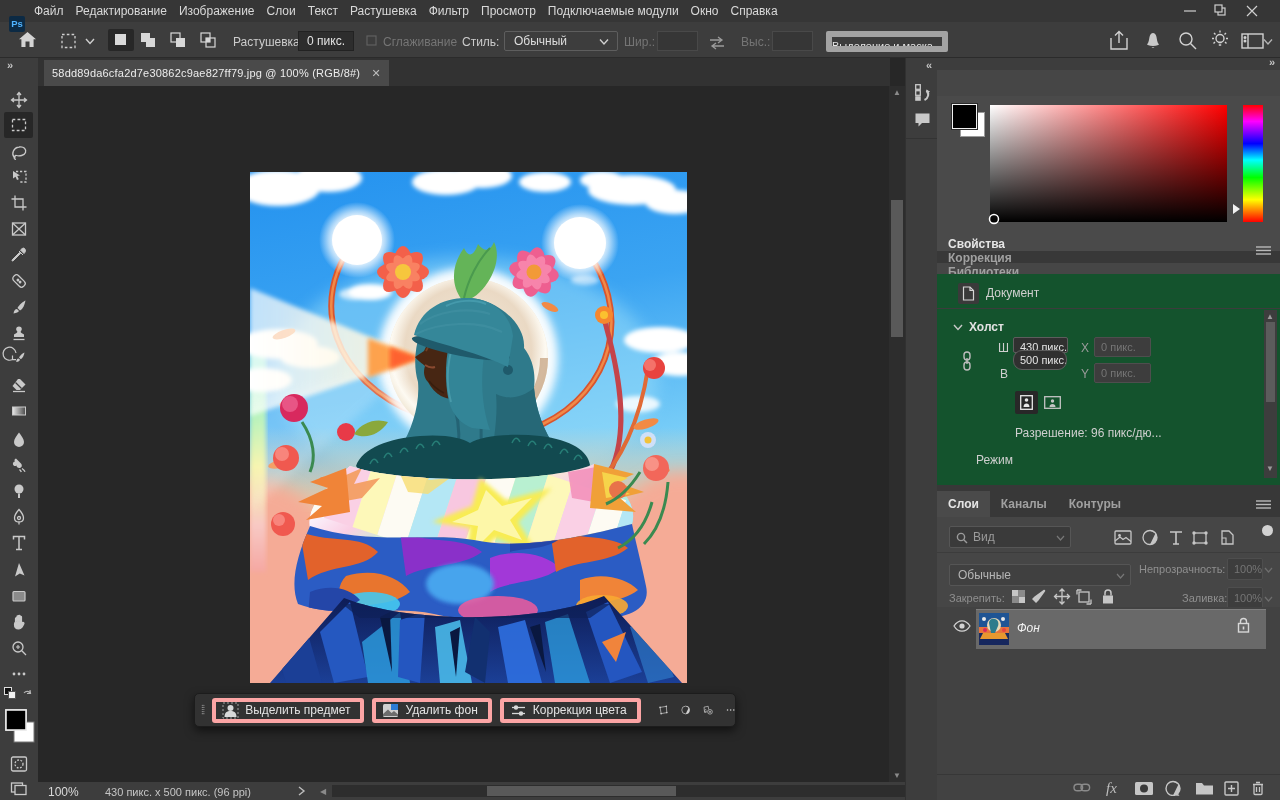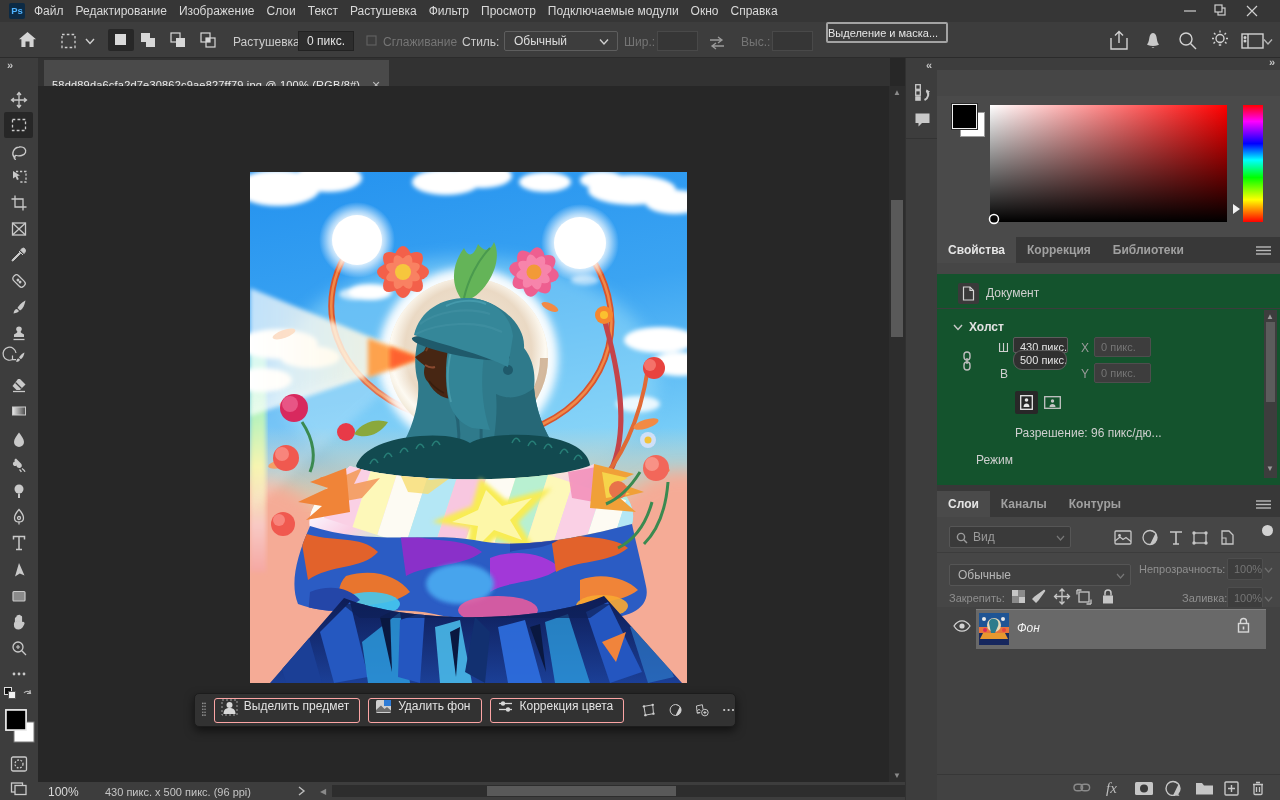--- a/index.html
+++ b/index.html
@@ -5,46 +5,46 @@
 * { margin:0; padding:0; box-sizing:border-box; }
 html,body { width:1280px; height:800px; overflow:hidden; }
 body { font-family:"Liberation Sans", sans-serif; background:#272727; position:relative; }
 .abs { position:absolute; }
 svg { display:block; }
 
 
 #menubar { left:0; top:0; width:1280px; height:22px; background:#363636; color:#d9d9d9; font-size:12px; z-index:50; }
 #menubar .menus { position:absolute; left:28px; top:0; height:22px; display:flex; align-items:center; }
 #menubar .menus span { padding:0 6px; line-height:22px; white-space:nowrap; }
-#pslogo { position:absolute; left:9px; top:3px; width:16px; height:16px; background:#0c2a44; border-radius:2px; color:#4fb3ff; font-size:9.5px; font-weight:bold; text-align:center; line-height:16px; }
+#pslogo { position:absolute; left:9px; top:16px; width:16px; height:16px; background:#0c2a44; border-radius:2px; color:#4fb3ff; font-size:9.5px; font-weight:bold; text-align:center; line-height:16px; }
 #winbtns { position:absolute; right:6px; top:0; height:22px; display:flex; align-items:center; }
 
 
 #optbar { left:0; top:22px; width:1280px; height:36px; background:#3d3d3d; border-bottom:1px solid #2b2b2b; color:#cccccc; font-size:12px; z-index:49; }
 .olbl { position:absolute; top:13px; }
 .dim { color:#757575; }
 .obox { position:absolute; top:9px; height:20px; background:#2d2d2d; border:1px solid #222; }
-#selmask { position:absolute; left:826px; top:0; width:122px; height:21px; border:2px solid #a3a3a3; border-radius:2px; text-align:left; line-height:19px; color:#e6e6e6; font-size:11px; white-space:nowrap; overflow:hidden; }
+#selmask { position:absolute; left:826px; top:9px; width:122px; height:21px; border:6px solid #a3a3a3; border-radius:2px; text-align:right; line-height:19px; color:#e6e6e6; font-size:11px; white-space:nowrap; overflow:hidden; }
 
 
 #toolbar { left:0; top:58px; width:38px; height:742px; background:#3d3d3d; z-index:40; }
 #toolsel { position:absolute; left:4px; top:54px; width:29px; height:26px; background:#272727; border-radius:2px; }
 
 
 #tabbar { left:38px; top:58px; width:852px; height:28px; background:#323232; }
-#doctab { position:absolute; left:6px; top:2px; height:26px; background:#4a4a4a; color:#ececec; font-size:11px; padding:12px 8px; line-height:26px; white-space:nowrap; letter-spacing:0.2px; }
+#doctab { position:absolute; left:6px; top:2px; height:26px; background:#4a4a4a; color:#ececec; font-size:11px; padding:0 8px; line-height:26px; white-space:nowrap; letter-spacing:0.2px; }
 #doctab .x { color:#bdbdbd; margin-left:8px; font-weight:normal; font-size:11px; }
 #canvas { left:38px; top:86px; width:851px; height:696px; background:#272727; }
 #vscroll { left:889px; top:86px; width:16px; height:696px; background:#2d2d2d; }
 #vthumb { position:absolute; left:2px; top:114px; width:12px; height:137px; background:#595959; }
 .scar { position:absolute; left:4px; color:#8a8a8a; font-size:8px; }
 
 
 #ctxbar { left:194px; top:693px; width:542px; height:34px; background:#323232; border:1px solid #1c1c1c; border-radius:5px; box-shadow:0 4px 10px rgba(0,0,0,.55); display:flex; align-items:center; color:#e2e2e2; font-size:12px; z-index:30; }
-.ctxbtn { height:25px; border:1px solid #fca5a5; border-radius:3px; display:flex; padding:0 10px 0 6px; gap:6px; margin-right:8px; white-space:nowrap; }
+.ctxbtn { height:25px; border:4px solid #fca5a5; border-radius:3px; display:flex; align-items:center; padding:0 10px 0 6px; gap:6px; margin-right:8px; white-space:nowrap; }
 
 
 #statusbar { left:38px; top:782px; width:867px; height:18px; background:#3d3d3d; color:#cfcfcf; z-index:20; }
 #hscroll { position:absolute; left:294px; top:3px; width:590px; height:12px; background:#2d2d2d; }
 #hthumb { position:absolute; left:155px; top:1px; width:189px; height:10px; background:#595959; }
 
 
 #strip { left:905px; top:58px; width:32px; height:742px; background:#3d3d3d; border-left:1px solid #313131; z-index:20; }
 #panels { left:937px; top:58px; width:343px; height:742px; background:#464646; z-index:20; }
 .ptabs { position:absolute; left:0; width:343px; height:26px; background:#383838; color:#a0a0a0; font-size:12px; font-weight:bold; display:flex; }
@@ -693,21 +693,21 @@
     <div style="position:absolute;left:53px;top:9px;width:237px;height:117px;background:linear-gradient(to bottom, rgba(0,0,0,0) 0%, #000 100%), linear-gradient(to right, #fff 0%, #f00 100%);"></div>
     <svg class="abs" style="left:50px;top:116px;" width="14" height="14" viewBox="0 0 14 14">
         <circle cx="7" cy="7" r="4.5" fill="none" stroke="#fff" stroke-width="1.5"></circle>
       </svg>
 
     <div style="position:absolute;left:306px;top:9px;width:20px;height:117px;background:linear-gradient(to bottom, #f00 0%, #f0f 14%, #00f 33%, #0ff 47%, #0f0 62%, #ff0 81%, #f00 100%);"></div>
     <div style="position:absolute;left:296px;top:108px;width:0;height:0;border-top:5px solid transparent;border-bottom:5px solid transparent;border-left:7px solid #f2f2f2;"></div>
   </div>
 
   <div class="abs" style="left:0;top:184px;width:343px;height:6px;background:#383838;"></div>
-  <div class="ptabs" style="top:179px;">
+  <div class="ptabs" style="top:179px;flex-direction:column;">
     <div class="ptab on">Свойства</div>
       <div class="ptab">Коррекция</div>
       <div class="ptab">Библиотеки</div>
     <svg class="pmenu" style="top:9px;" width="15" height="9" viewBox="0 0 15 9" stroke="#b9b9b9" stroke-width="1.4">
         <line x1="0" y1="1" x2="15" y2="1"></line>
         <line x1="0" y1="4.5" x2="15" y2="4.5"></line>
         <line x1="0" y1="8" x2="15" y2="8"></line>
       </svg>
   </div>
   <div class="abs" style="left:0;top:216px;width:343px;height:211px;background:#14532d;">

